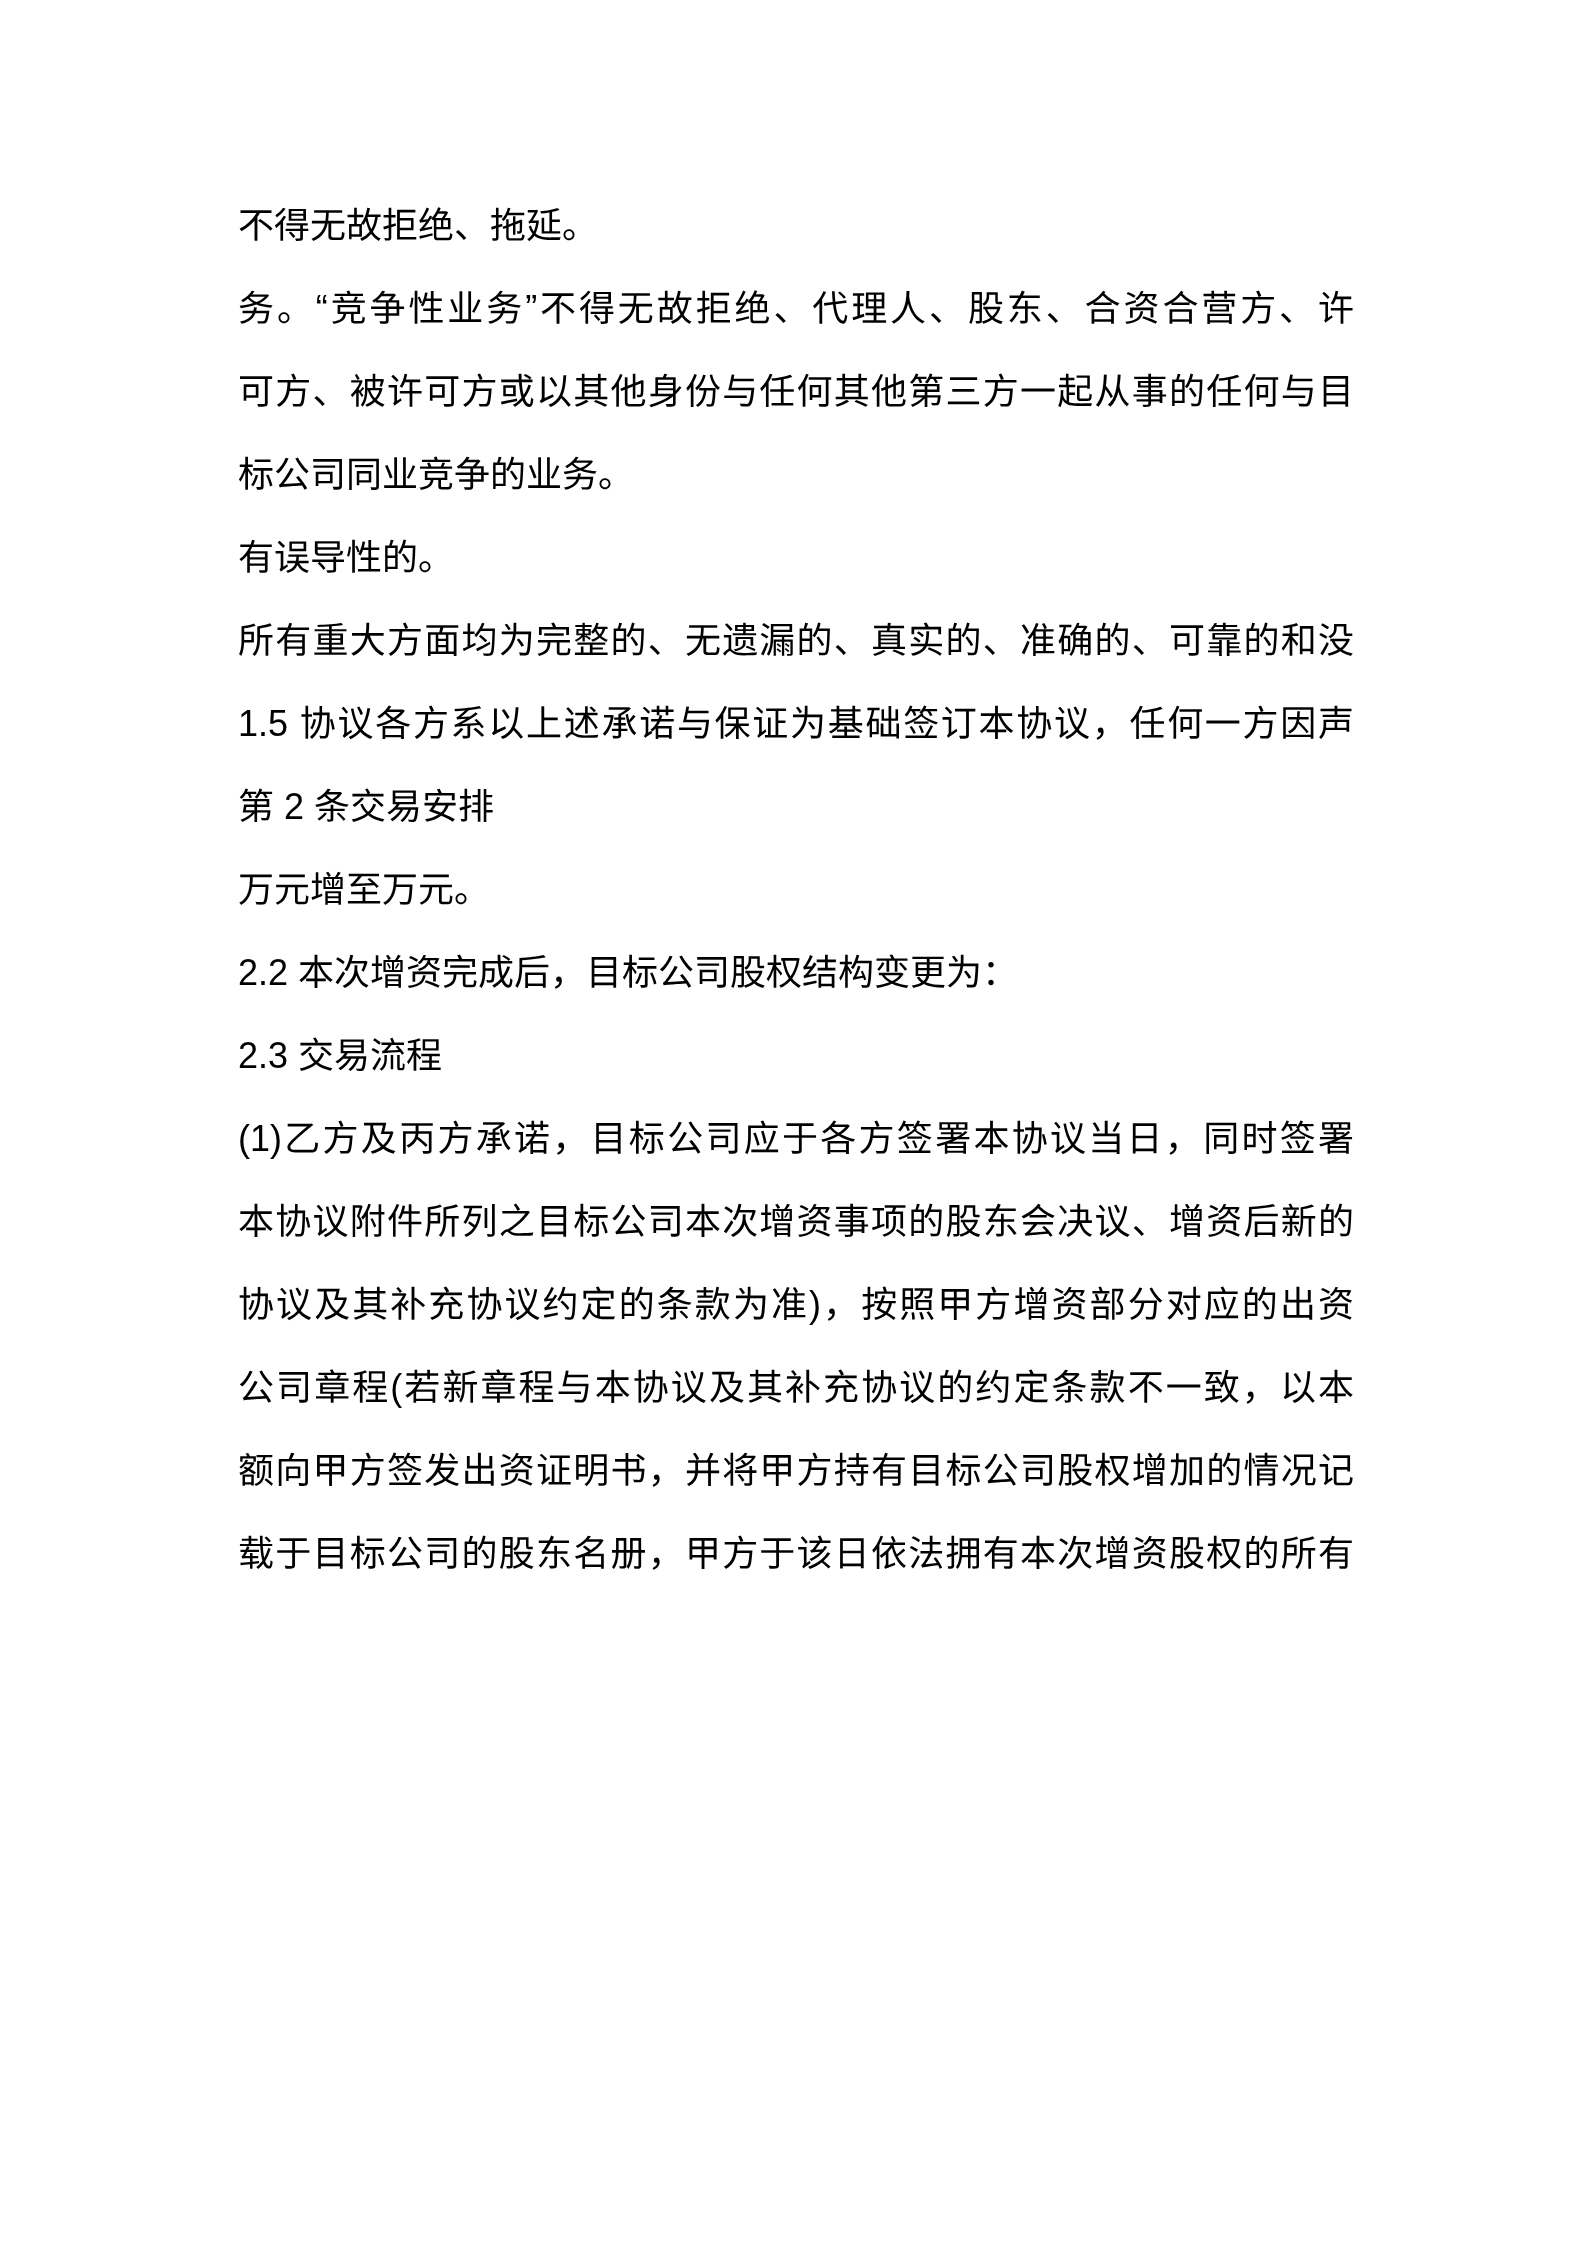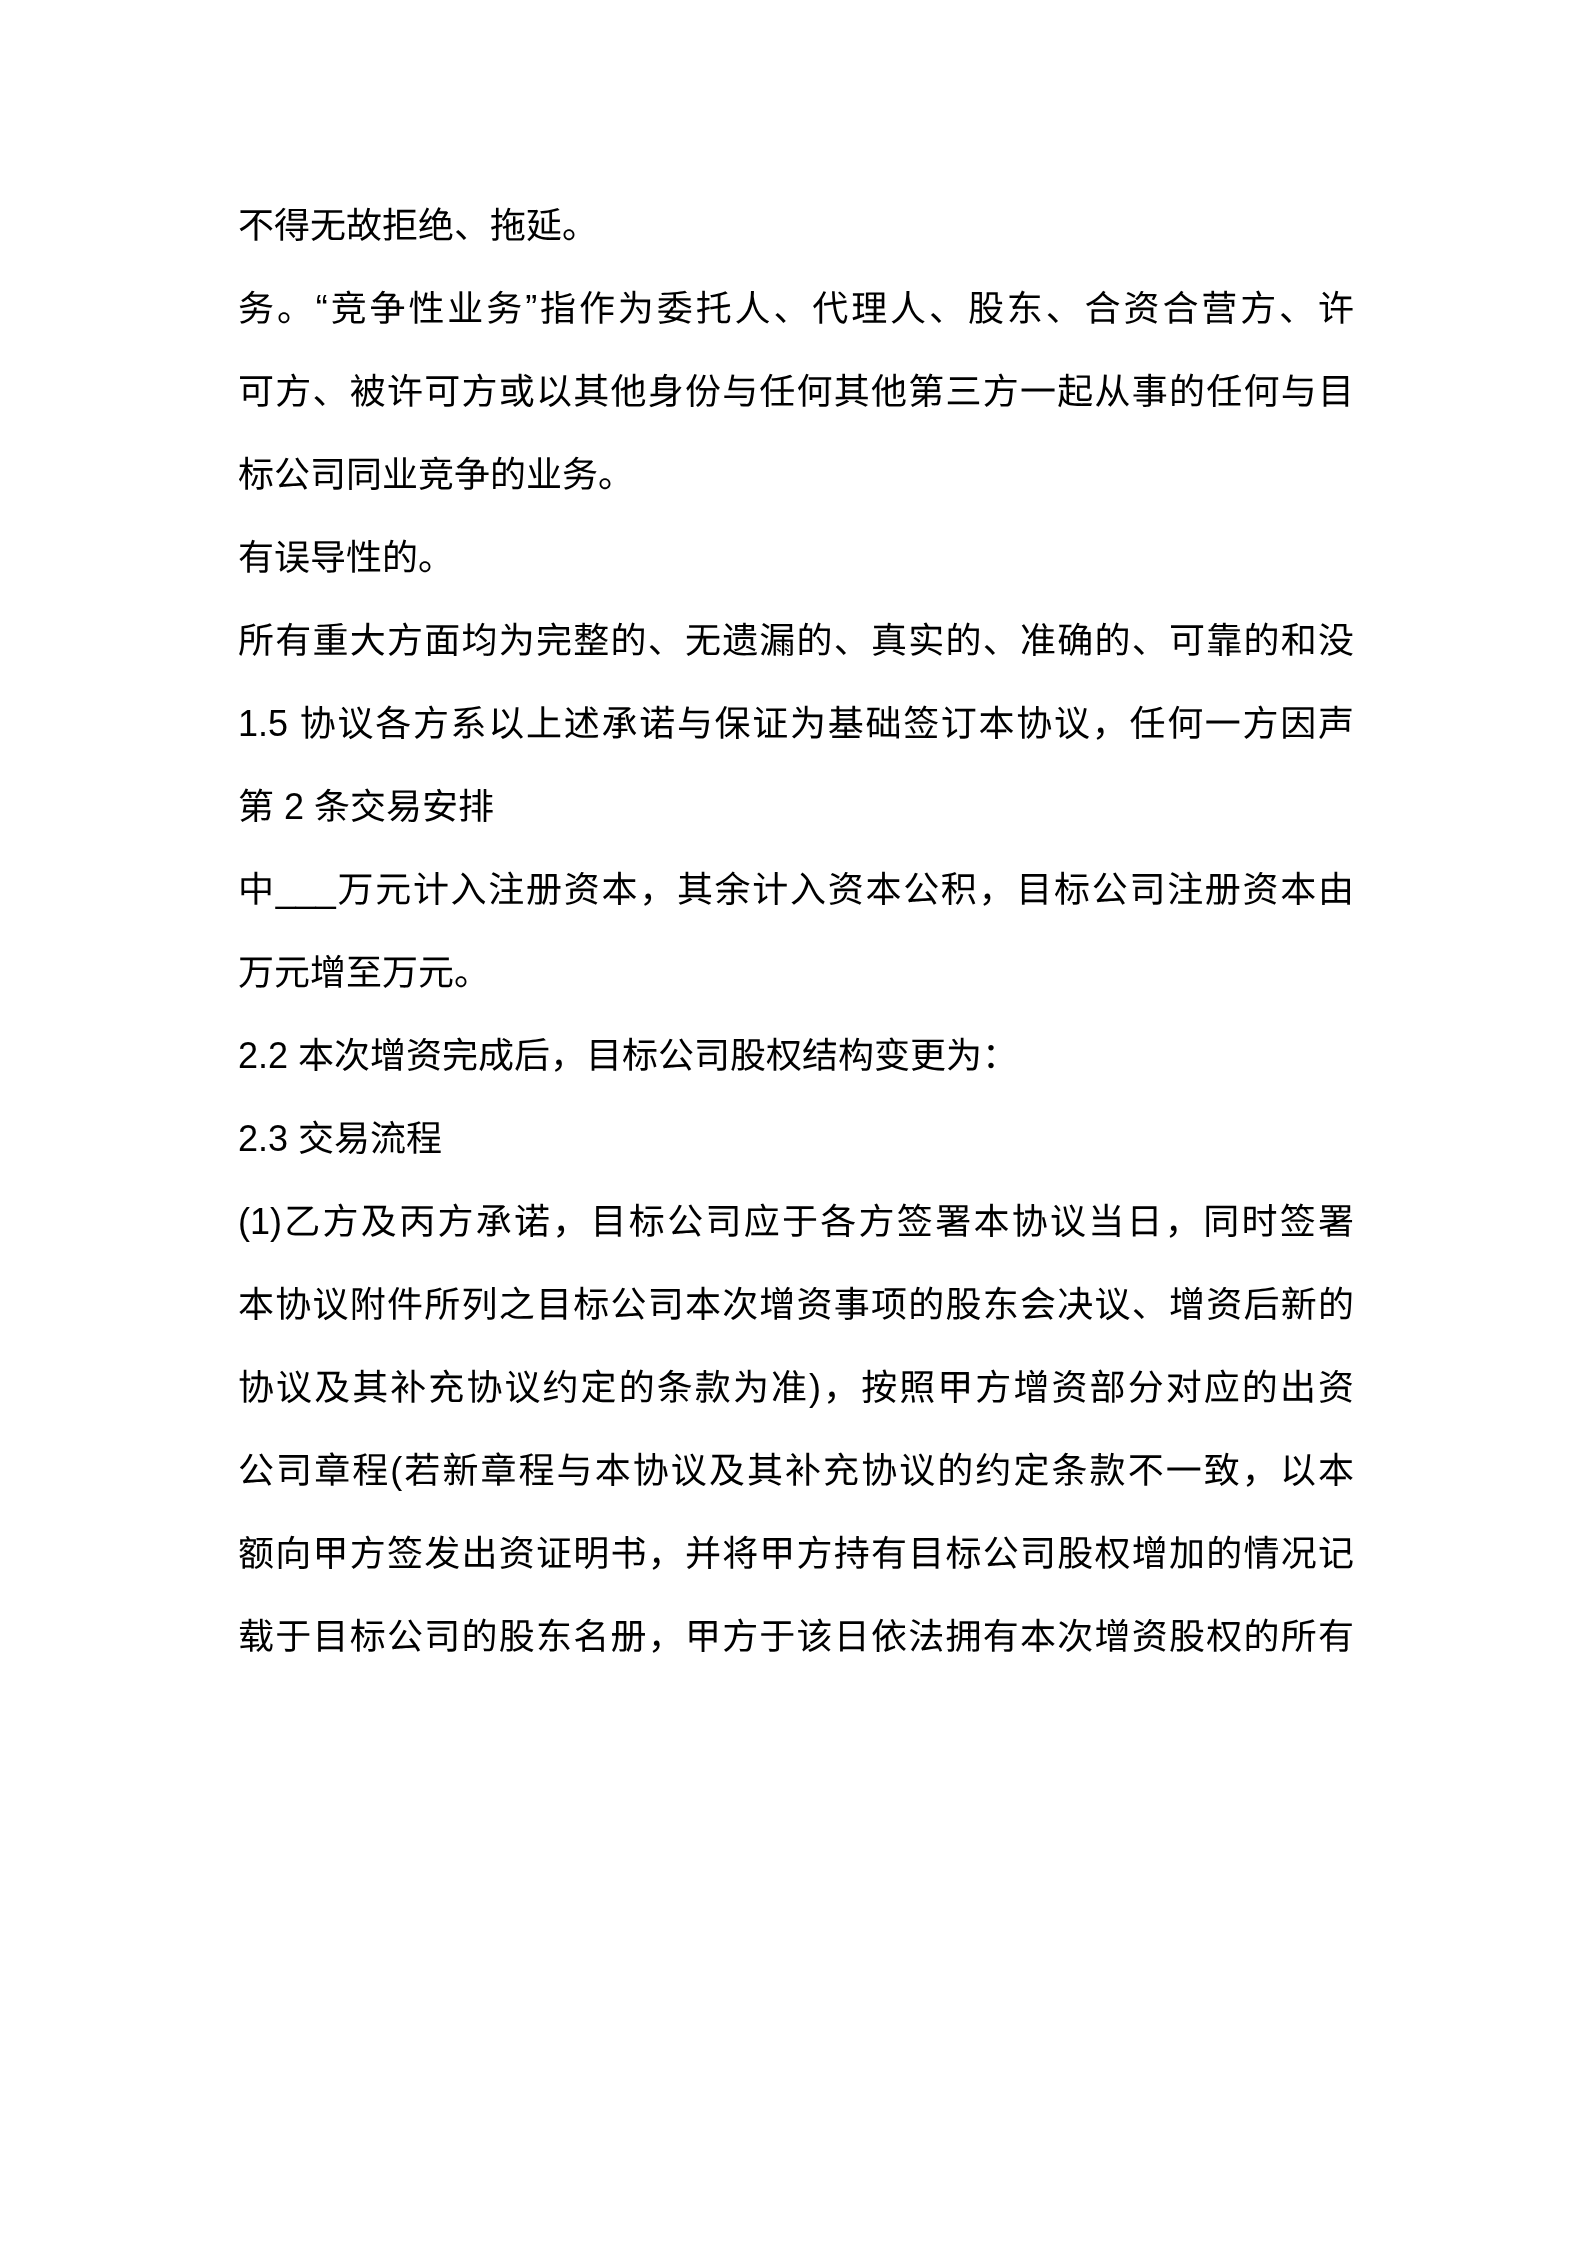--- a/index.html
+++ b/index.html
@@ -39,28 +39,27 @@
   .l {
     text-align: left;
   }
 </style>
 </head>
 <body>
 
 <div class="page">
   <div class="textblock">
     <div class="line l">不得无故拒绝、拖延。</div>
-    <div class="line j">务。“竞争性业务”指作为委托人、代理人、股东、合资合营方、许</div>
+    <div class="line j">务。“竞争性业务”不得无故拒绝、代理人、股东、合资合营方、许</div>
     <div class="line j">可方、被许可方或以其他身份与任何其他第三方一起从事的任何与目</div>
     <div class="line l">标公司同业竞争的业务。</div>
     <div class="line l">有误导性的。</div>
     <div class="line j">所有重大方面均为完整的、无遗漏的、真实的、准确的、可靠的和没</div>
     <div class="line j">1.5 协议各方系以上述承诺与保证为基础签订本协议，任何一方因声</div>
     <div class="line l">第 2 条交易安排</div>
-    <div class="line j">中___万元计入注册资本，其余计入资本公积，目标公司注册资本由</div>
     <div class="line l">万元增至万元。</div>
     <div class="line l">2.2 本次增资完成后，目标公司股权结构变更为：</div>
     <div class="line l">2.3 交易流程</div>
     <div class="line j">(1)乙方及丙方承诺，目标公司应于各方签署本协议当日，同时签署</div>
     <div class="line j">本协议附件所列之目标公司本次增资事项的股东会决议、增资后新的</div>
     <div class="line j">协议及其补充协议约定的条款为准)，按照甲方增资部分对应的出资</div>
     <div class="line j">公司章程(若新章程与本协议及其补充协议的约定条款不一致，以本</div>
     <div class="line j">额向甲方签发出资证明书，并将甲方持有目标公司股权增加的情况记</div>
     <div class="line j">载于目标公司的股东名册，甲方于该日依法拥有本次增资股权的所有</div>
   </div>

